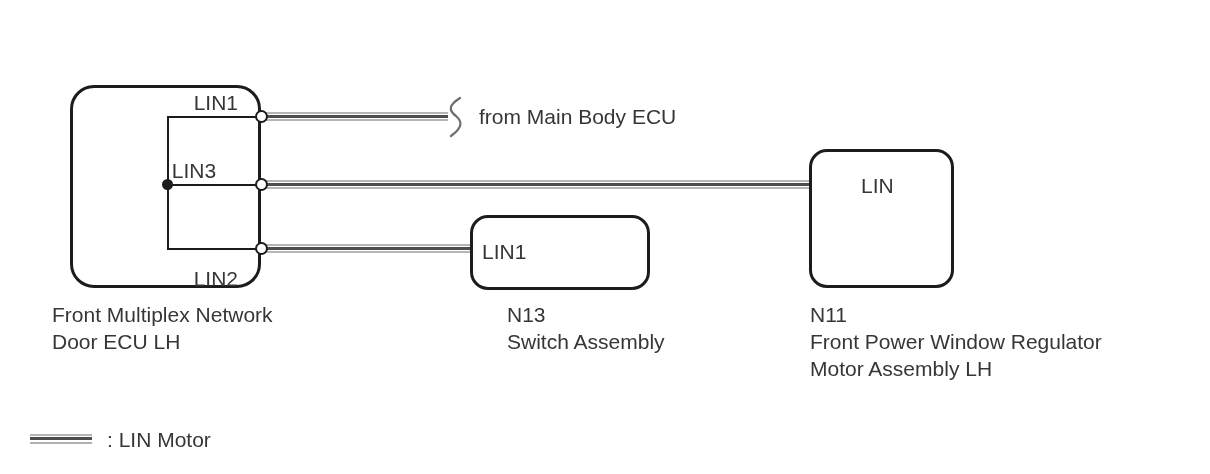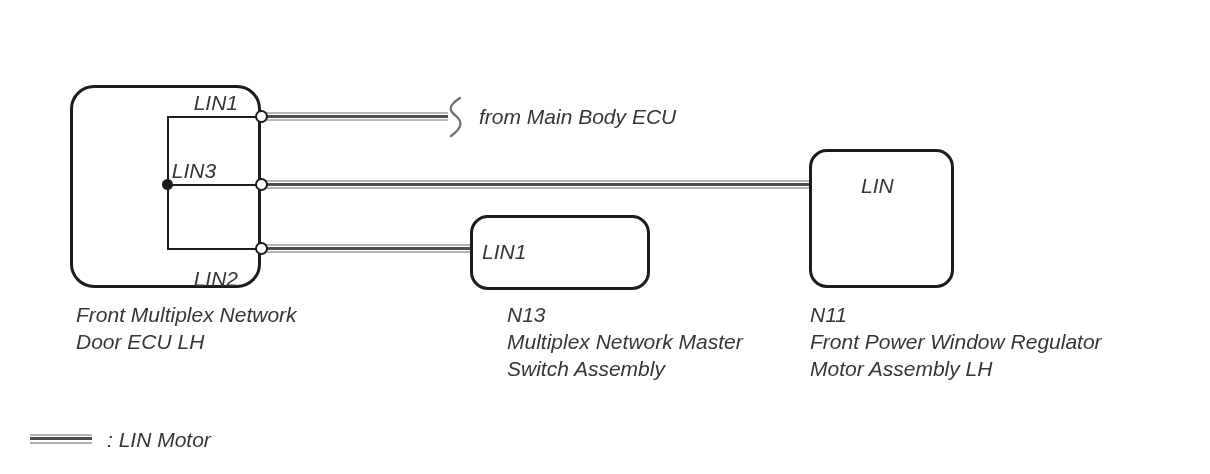--- a/index.html
+++ b/index.html
@@ -8,21 +8,20 @@
     background: #ffffff;
   }
   .canvas {
     position: relative;
     width: 1210px;
     height: 474px;
     background: #ffffff;
     font-family: "Liberation Sans", sans-serif;
     color: #363636;
     overflow: hidden;
-    font-style: italic;
   }
 
   
   .comp-box {
     position: absolute;
     border: 3px solid #1c1c1c;
     background: #ffffff;
     box-sizing: border-box;
   }
   .box-door-ecu { left: 70px;  top: 85px;  width: 191px; height: 203px; border-radius: 24px; }
@@ -120,28 +119,27 @@
     <path d="M 17,2 C 6,9 5,14 13,20 C 20,26 19,32 8,40" fill="none" stroke="#6e6e6e" stroke-width="2.2" stroke-linecap="round"></path>
   </svg>
   <div class="txt" style="left:479px; top:106px;">from Main Body ECU</div>
 
   <div class="comp-box box-n13"></div>
   <div class="txt" style="left:482px; top:241px;">LIN1</div>
 
   <div class="comp-box box-n11"></div>
   <div class="txt" style="left:821px; top:175px;margin-left:40px;">LIN</div>
 
-  <div class="txt comp-label" style="left:76px; top:301px;">
+  <div class="txt comp-label" style="left:52px; top:301px;">
     <div>Front Multiplex Network</div>
     <div>Door ECU LH</div>
   </div>
 
   <div class="txt comp-label" style="left:467px; top:301px;margin-left:40px;">
     <div>N13</div>
-    <div>Multiplex Network Master</div>
     <div>Switch Assembly</div>
   </div>
 
   <div class="txt comp-label" style="left:810px; top:301px;">
     <div>N11</div>
     <div>Front Power Window Regulator</div>
     <div>Motor Assembly LH</div>
   </div>
 
   <div class="legend-sample"></div>

